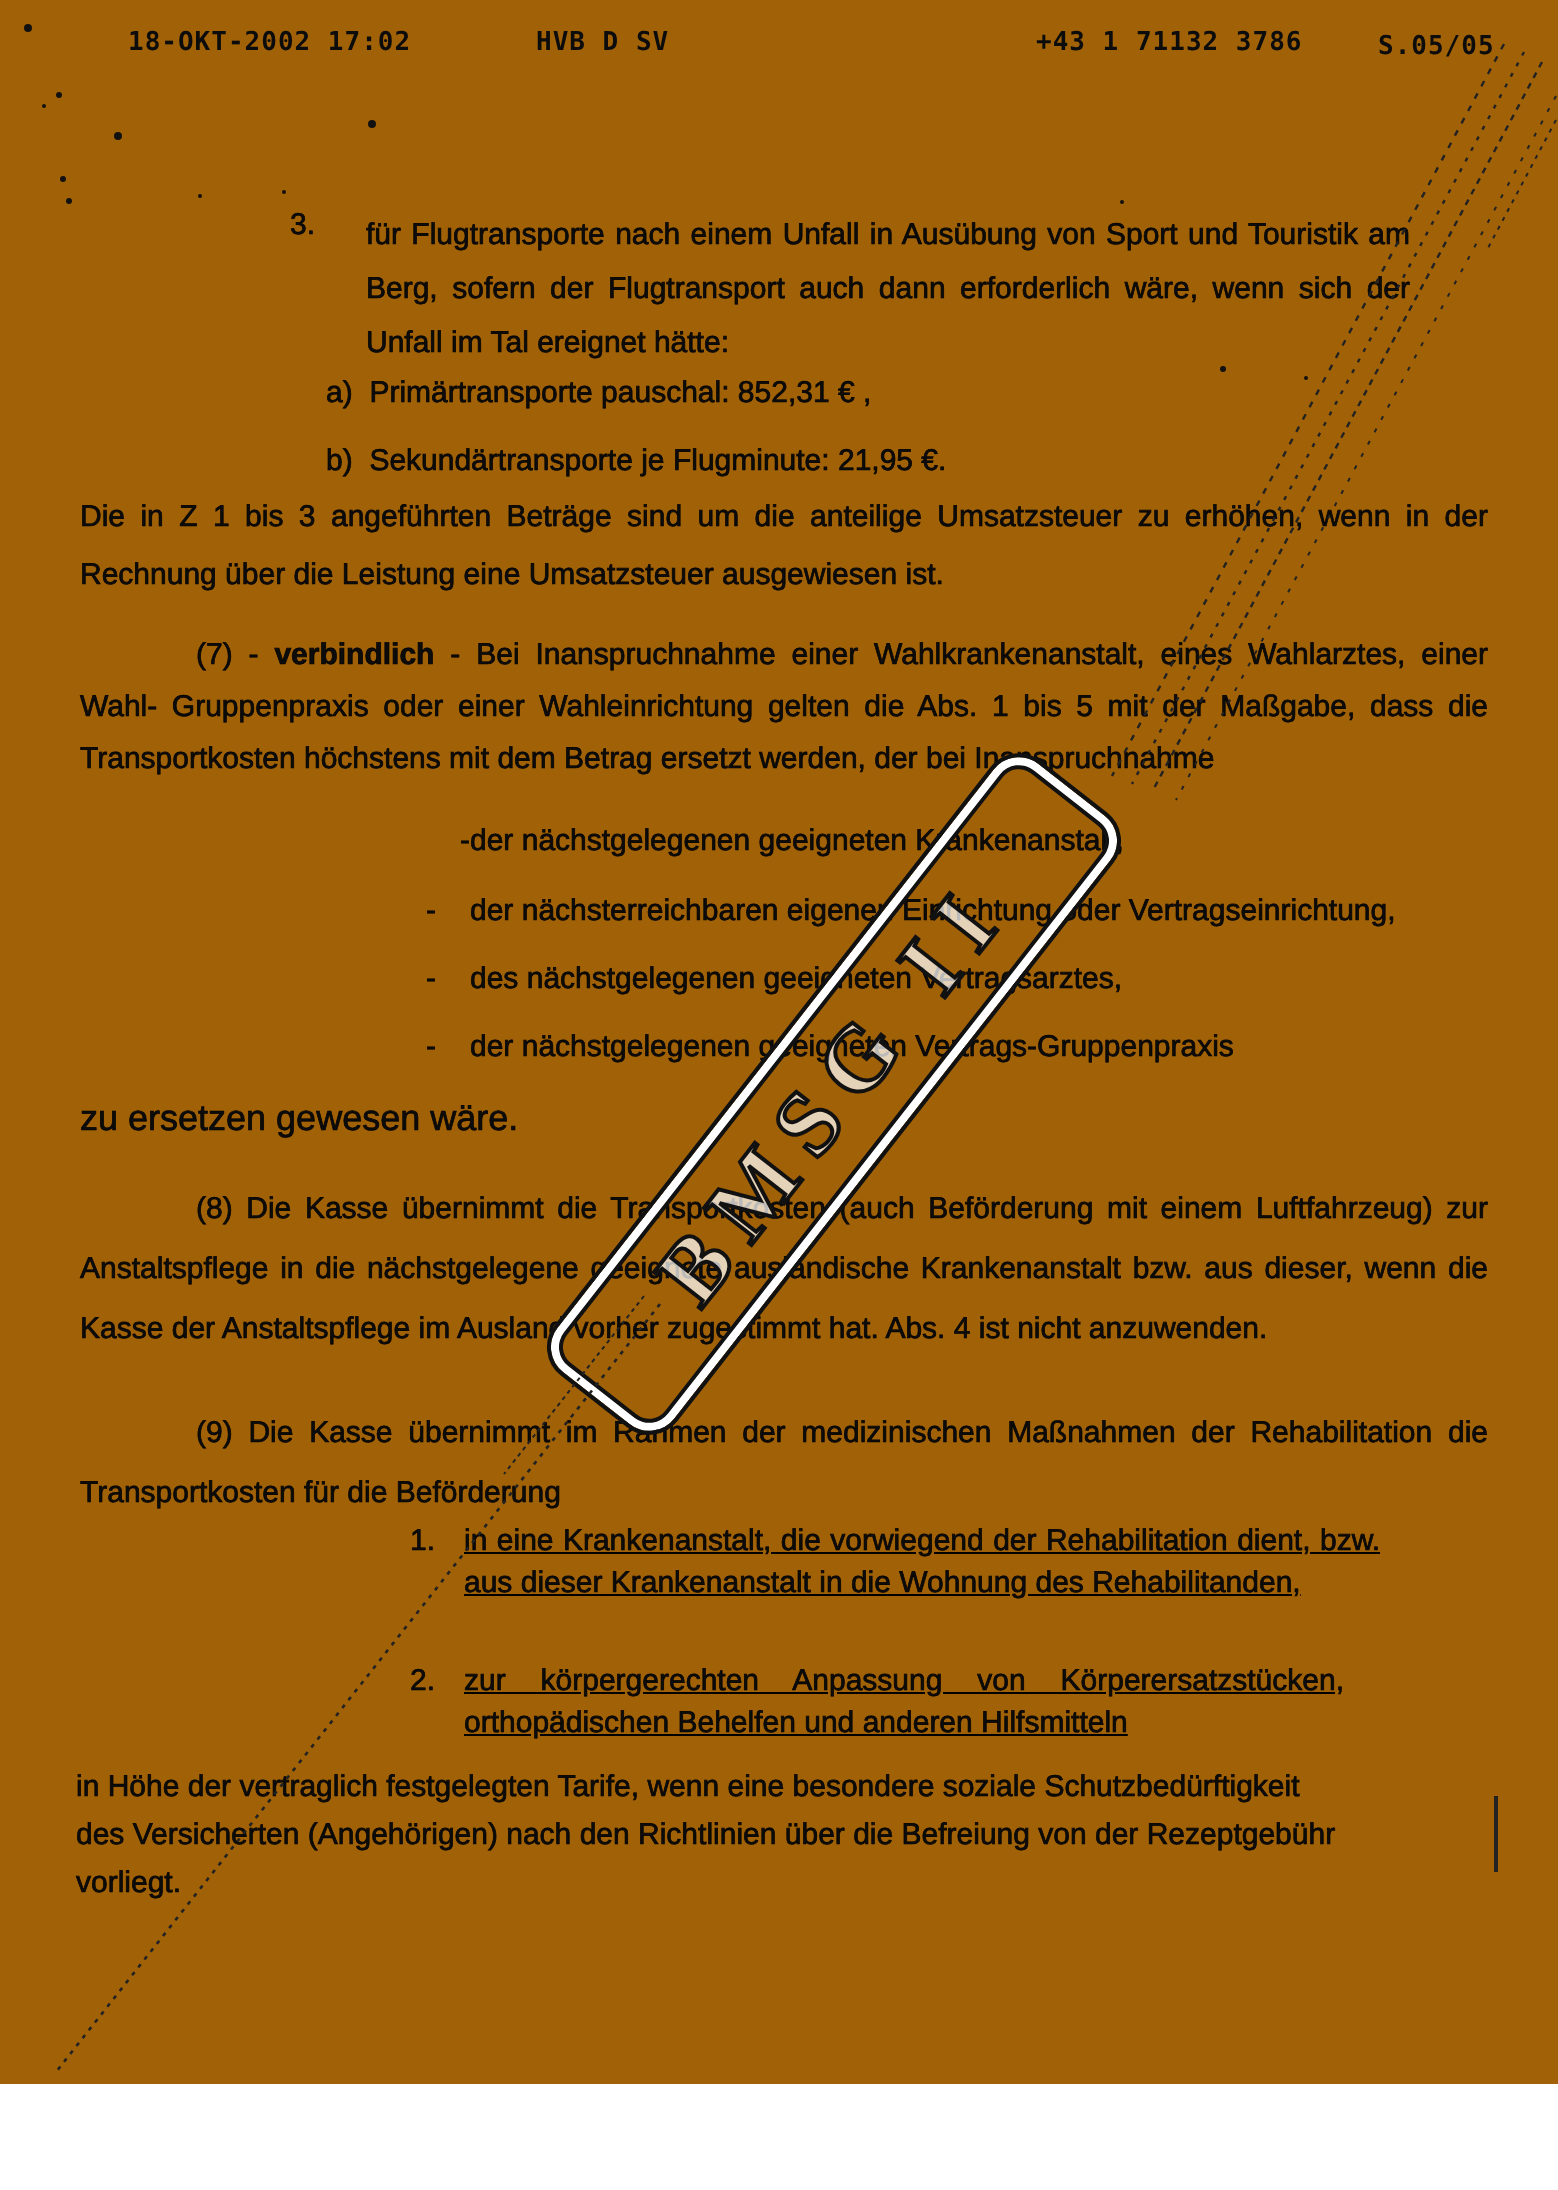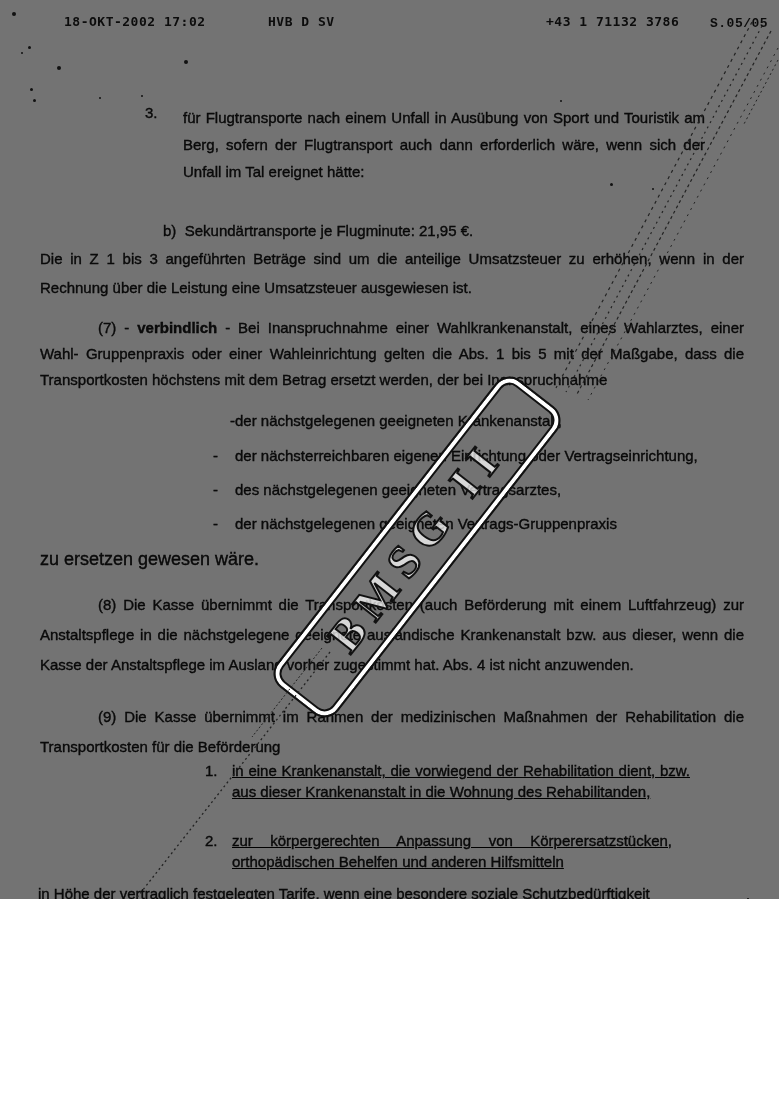--- a/index.html
+++ b/index.html
@@ -1,19 +1,19 @@
 <!DOCTYPE html>
 <html><head>
 <meta charset="utf-8">
 <style>
   html,body{margin:0;padding:0;background:#fff;}
   .page{
     position:relative;
-    width:779px;height:899px;
-    background:#737373;
+    width:779px;height:1042px;
+    background:#a16207;
     overflow:hidden;
     font-family:"Liberation Sans",sans-serif;
     color:#0c0c0c;
   }
   
   .txt{ -webkit-text-stroke:0.35px #000; }
   .fax{
     font-family:"DejaVu Sans Mono",monospace;
     font-weight:bold;
     font-size:13px;
@@ -83,39 +83,42 @@
   }
   svg.artifacts{position:absolute;left:0;top:0;z-index:7;pointer-events:none;}
 </style>
 </head>
 <body>
 
 <div class="page">
 
   <div class="abs fax" style="left:64px;top:14px;">18-OKT-2002  17:02</div>
   <div class="abs fax" style="left:268px;top:14px;">HVB D SV</div>
-  <div class="abs fax" style="left:546px;top:14px;">+43 1 71132  3786</div>
-  <div class="abs fax" style="left:710px;top:16px;font-family:Liberation Mono, monospace;">S.05/05</div>
+  <div class="abs fax" style="left:518px;top:14px;">+43 1 71132  3786</div>
+  <div class="abs fax" style="left:689px;top:16px;">S.05/05</div>
 
   <div class="speck" style="left:12px;top:12px;width:4px;height:4px;"></div>
   <div class="speck" style="left:28px;top:46px;width:3px;height:3px;"></div>
   <div class="speck" style="left:21px;top:52px;width:2px;height:2px;"></div>
   <div class="speck" style="left:57px;top:66px;width:4px;height:4px;"></div>
   <div class="speck" style="left:30px;top:88px;width:3px;height:3px;"></div>
   <div class="speck" style="left:33px;top:99px;width:3px;height:3px;"></div>
   <div class="speck" style="left:184px;top:60px;width:4px;height:4px;"></div>
   <div class="speck" style="left:99px;top:97px;width:2px;height:2px;"></div>
   <div class="speck" style="left:141px;top:95px;width:2px;height:2px;"></div>
   <div class="speck" style="left:560px;top:100px;width:2px;height:2px;"></div>
   <div class="speck" style="left:610px;top:183px;width:3px;height:3px;"></div>
   <div class="speck" style="left:652px;top:188px;width:2px;height:2px;"></div>
 
   <div class="abs txt" style="left:145px;top:104px;width:560px;">
     <span class="marker" style="left:0;top:0;font-size:15px;">3.</span>
     <div class="para" style="margin-left:38px;width:522px;line-height:27px;">für Flugtransporte nach einem Unfall in Ausübung von Sport und Touristik am Berg, sofern der Flugtransport auch dann erforderlich wäre, wenn sich der Unfall im Tal ereignet hätte:</div>
+  </div>
+  <div class="abs txt" style="left:163px;top:188px;font-size:15px;">
+    <span>a)</span>&nbsp;&nbsp;<span>Primärtransporte pauschal: 852,31 € ,</span>
   </div>
   <div class="abs txt" style="left:163px;top:222px;font-size:15px;">
     <span>b)</span>&nbsp;&nbsp;<span>Sekundärtransporte je Flugminute: 21,95 €.</span>
   </div>
 
   <div class="abs txt para" style="left:40px;top:244px;width:704px;line-height:29px;">Die in Z 1 bis 3 angeführten Beträge sind um die anteilige Umsatzsteuer zu erhöhen, wenn in der Rechnung über die Leistung eine Umsatzsteuer ausgewiesen ist.</div>
 
   <div class="abs txt para indent" style="left:40px;top:315px;width:704px;line-height:26px;">
     <span>(7) - </span><b>verbindlich</b><span> - Bei Inanspruchnahme einer Wahlkrankenanstalt, eines Wahlarztes, einer Wahl- Gruppenpraxis oder einer Wahleinrichtung gelten die Abs. 1 bis 5 mit der Maßgabe, dass die Transportkosten höchstens mit dem Betrag ersetzt werden, der bei Inanspruchnahme</span>
   </div>

